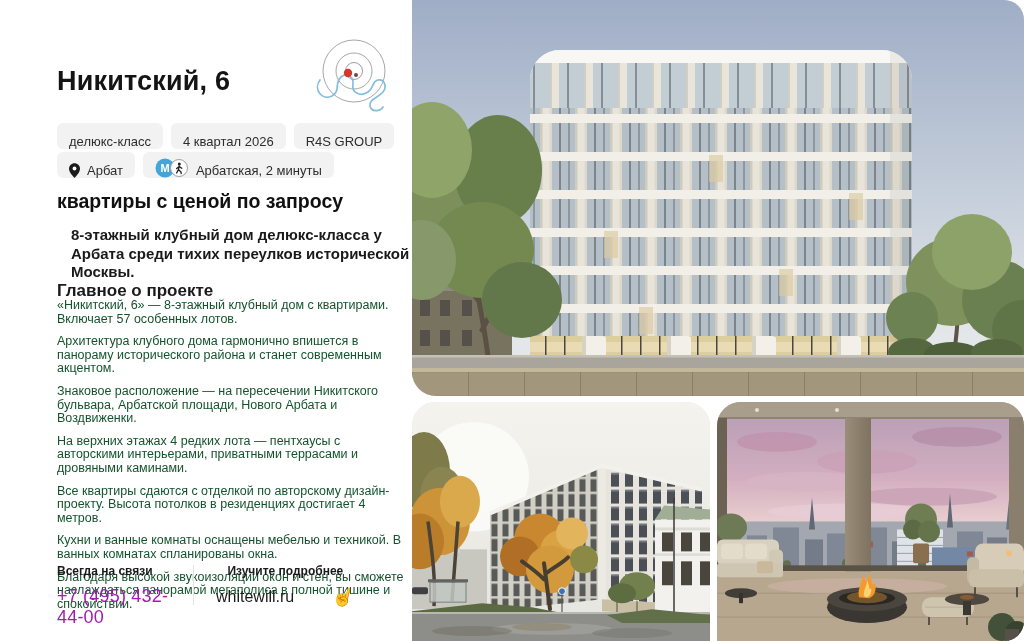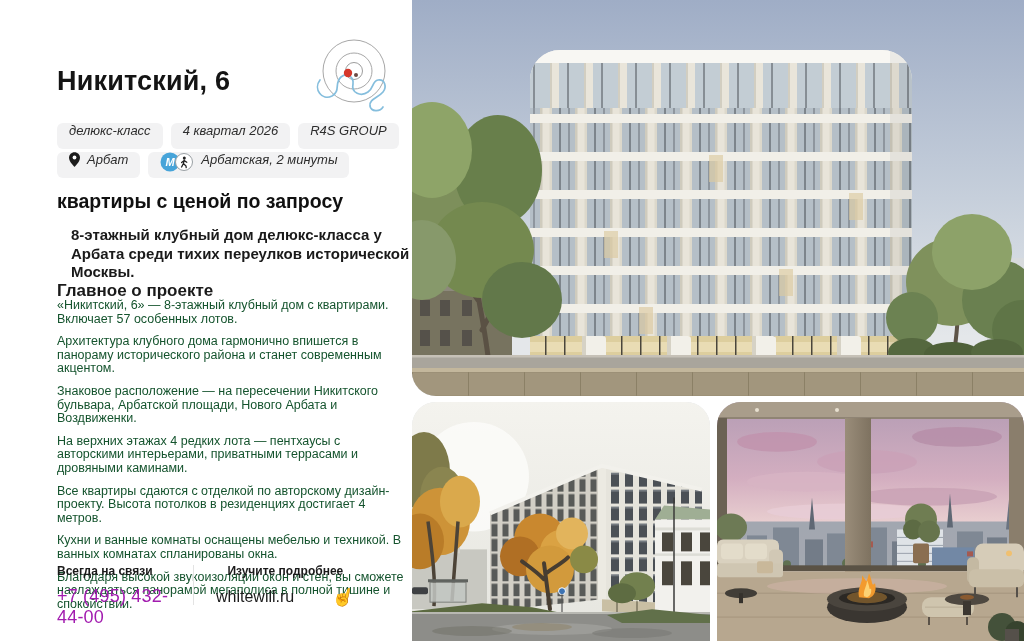--- a/index.html
+++ b/index.html
@@ -1,25 +1,25 @@
 <!DOCTYPE html>
 <html><head>
 <meta charset="utf-8">
 <style>
   html,body{margin:0;padding:0;background:#ffffff;}
   .page{position:relative;width:1024px;height:641px;background:#fff;overflow:hidden;
-        font-family:"Liberation Sans",sans-serif;color:#1f1f1f;}
+        font-family:"Liberation Sans",sans-serif;color:#1f1f1f;border-radius:20px;}
   
   .left-panel{position:absolute;left:0;top:0;width:412px;height:641px;background:#fff;}
   .brand-title{position:absolute;left:57px;top:66px;font-size:27px;font-weight:700;color:#141414;letter-spacing:.2px;}
   .logo{position:absolute;left:306px;top:34px;width:94px;height:82px;}
   .badge-row{position:absolute;left:57px;display:flex;gap:8px;}
   .row1{top:123px;}.row2{top:152px;}
-  .badge{background:#f2f2f3;border-radius:6px;height:26px;display:flex;align-items:flex-start;
-         padding:0 12px;font-size:13px;color:#2d2d2d;gap:7px;white-space:nowrap;font-style:italic;}
+  .badge{background:#f2f2f3;border-radius:6px;height:26px;display:flex;align-items:flex-end;
+         padding:0 12px;font-size:13px;color:#2d2d2d;gap:7px;white-space:nowrap;}
   .headline{position:absolute;left:57px;top:190px;font-size:19.5px;font-weight:700;color:#101010;text-align:center;}
   .subheadline{position:absolute;left:71px;top:226px;width:342px;font-size:15px;font-weight:700;
                line-height:18.5px;color:#1a1a1a;}
   .section-title{position:absolute;left:57px;top:281px;font-size:17px;font-weight:700;color:#1a1a1a;}
   .about{position:absolute;left:57px;top:299px;width:352px;}
   .about p{margin:0 0 9px 0;font-size:12.5px;line-height:13.6px;color:#14532d;}
   .footer{position:absolute;left:57px;top:564px;display:flex;align-items:flex-start;}
   .footer-col1{width:136px;}
   .footer-divider{width:1px;height:40px;background:#e3e3e3;margin:1px 0 0 0;}
   .footer-col2{margin-left:22px;text-align:center;}

